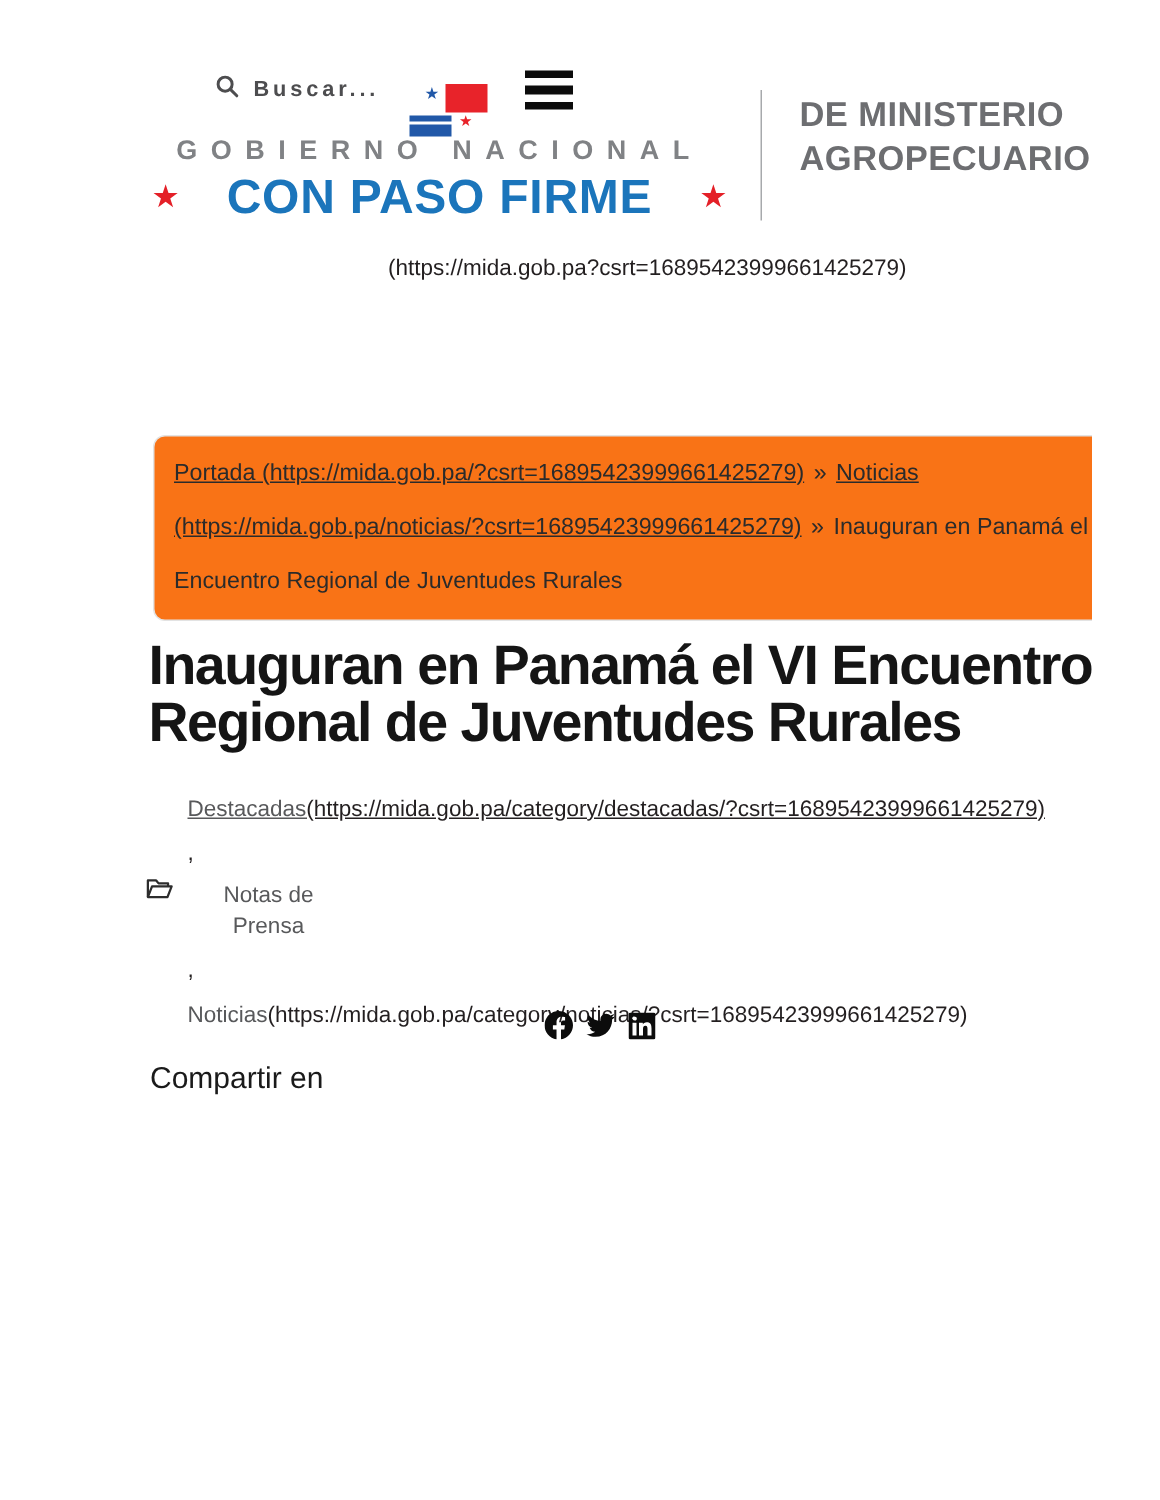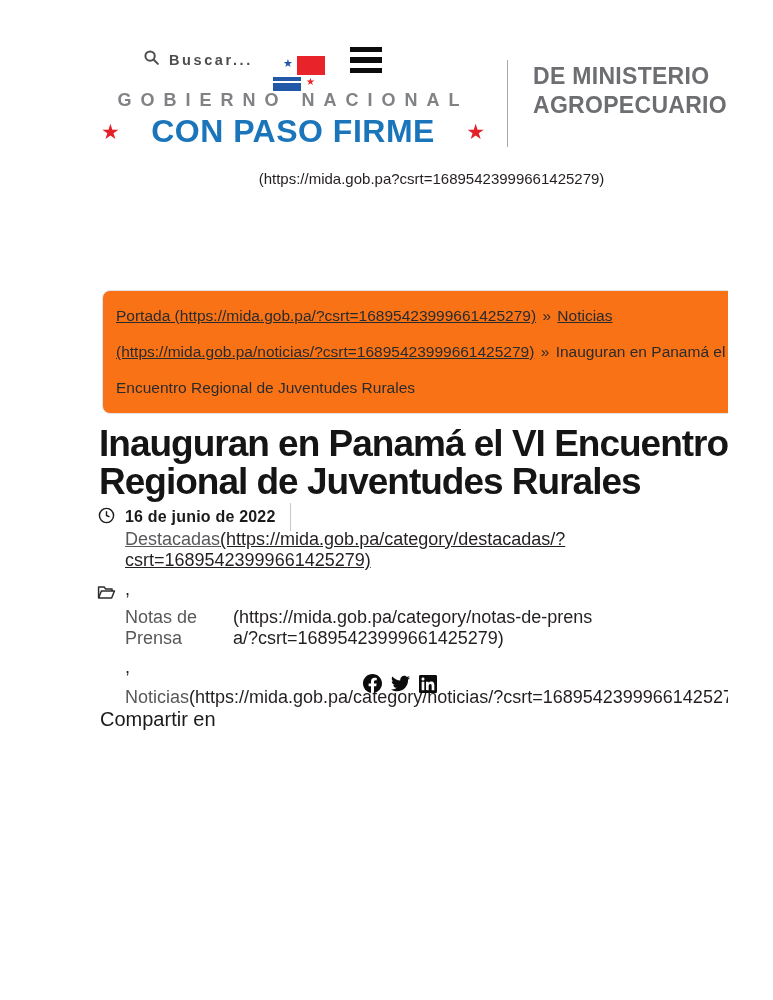--- a/index.html
+++ b/index.html
@@ -57,27 +57,27 @@
   }
 
   .date-row { position:absolute; left:53px; top:503px; display:flex; align-items:center; }
   .date-row svg { width:17px; height:17px; margin-right:10px; }
   .article-date { font-size:16px; font-weight:600; color:#1a1a1a; letter-spacing:0.2px; }
   .date-divider { width:1px; height:28px; background:#c9c9c9; margin-left:14px; }
 
   .folder-icon { position:absolute; left:52px; top:583px; width:19px; height:17px; }
 
   .category-list { position:absolute; left:80px; top:524px; width:645px;
-    font-size:18px; font-weight:500; line-height:21px; color:#231f20; }
+    font-size:15px; font-weight:500; line-height:21px; color:#231f20; }
   .cat-row { margin-top:5px; }
   .cat-label { color:#58595b; cursor:pointer; }
   .cat-url { color:#231f20; cursor:pointer; }
   .cat-row.underlined .cat-label, .cat-row.underlined .cat-url { text-decoration:underline; }
   .cat-comma { margin-top:8px; color:#231f20; }
-  .cat-grid { margin-top:7px; display:grid; grid-template-columns:108px 372px; column-gap:0; }
+  .cat-grid { margin-top:7px; display:grid; grid-template-columns:108px 372px; column-gap:0;text-align:center; }
   .cat-grid .cat-url { word-break:break-all; }
   .cat-noticias { margin-top:9px; }
 
   .share-label { position:absolute; left:55px; top:676px; font-size:20px; color:#1a1a1a;margin-top:32px; }
   .share-icons { position:absolute; left:318px; top:674px; display:flex; align-items:center; gap:8px; }
   .share-icons svg { display:block; cursor:pointer; }
 </style>
 </head>
 <body>
 
@@ -144,46 +144,35 @@
       <line x1="22" y1="17" x2="31" y2="17"></line>
       <line x1="7" y1="7" x2="13" y2="13"></line>
       <line x1="21" y1="21" x2="27" y2="27"></line>
       <line x1="27" y1="7" x2="21" y2="13"></line>
       <line x1="13" y1="21" x2="7" y2="27"></line>
     </svg>
   </span>
 
   <h1 class="article-title">Inauguran en Panamá el VI Encuentro Regional de Juventudes Rurales</h1>
 
-  <div class="date-row">
-    <span>
-      <svg viewBox="0 0 24 24" fill="none" stroke="#1a1a1a" stroke-width="2" stroke-linecap="round" stroke-linejoin="round">
-        <circle cx="12" cy="12" r="10"></circle>
-          <polyline points="12 6.5 12 12 15.6 13.6"></polyline>
-      </svg>
-    </span>
-    <span class="article-date">16 de junio de 2022</span>
-    <span class="date-divider"></span>
-  </div>
 
   <span class="folder-icon">
     <svg viewBox="0 0 24 24" fill="none" stroke="#2d2d2d" stroke-width="1.9" stroke-linejoin="round">
       <path d="M2 19 V5 h7 l2 2.5 h8 v2.5"></path>
       <path d="M2 19 L5.5 10 H22 L18.5 19 Z"></path>
     </svg>
   </span>
 
   <div class="category-list">
     <div class="cat-row underlined">
       <span class="cat-label">Destacadas</span><span class="cat-url">(https://mida.gob.pa/category/destacadas/?csrt=16895423999661425279)</span>
     </div>
     <div class="cat-comma">,</div>
     <div class="cat-grid">
       <span class="cat-label">Notas de Prensa</span>
-      <span class="cat-url">(https://mida.gob.pa/category/notas-de-prensa/?csrt=16895423999661425279)</span>
     </div>
     <div class="cat-comma">,</div>
     <div class="cat-row cat-noticias">
       <span class="cat-label">Noticias</span><span class="cat-url">(https://mida.gob.pa/category/noticias/?csrt=16895423999661425279)</span>
     </div>
   </div>
 
   <div class="share-label">Compartir en</div>
 
   <div class="share-icons">

